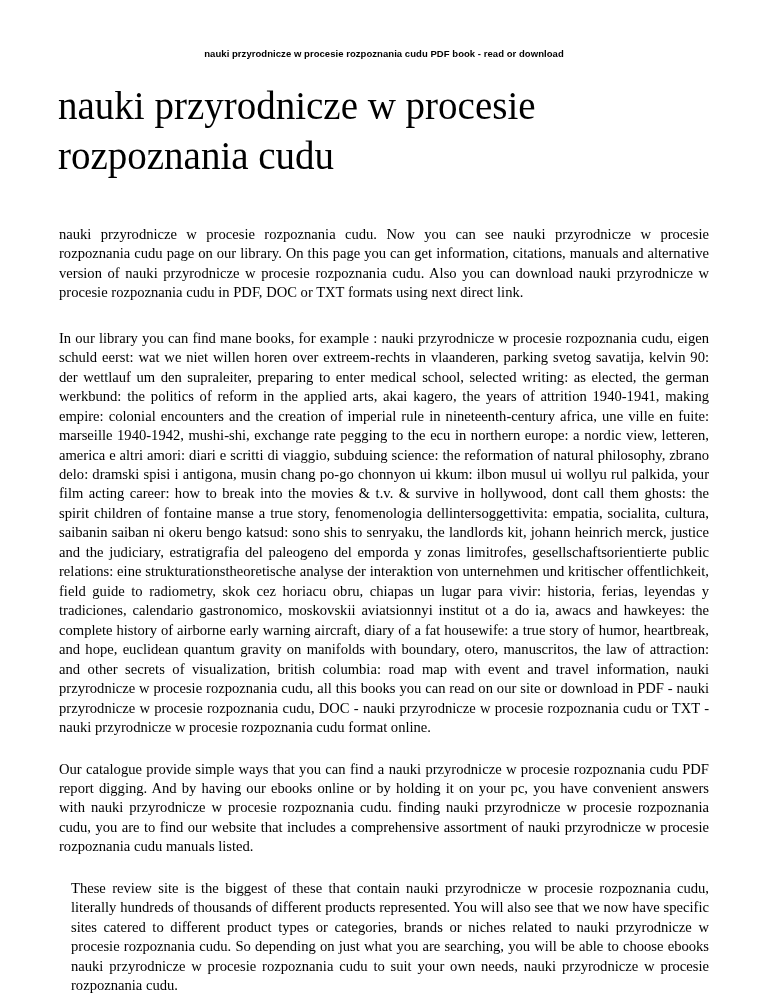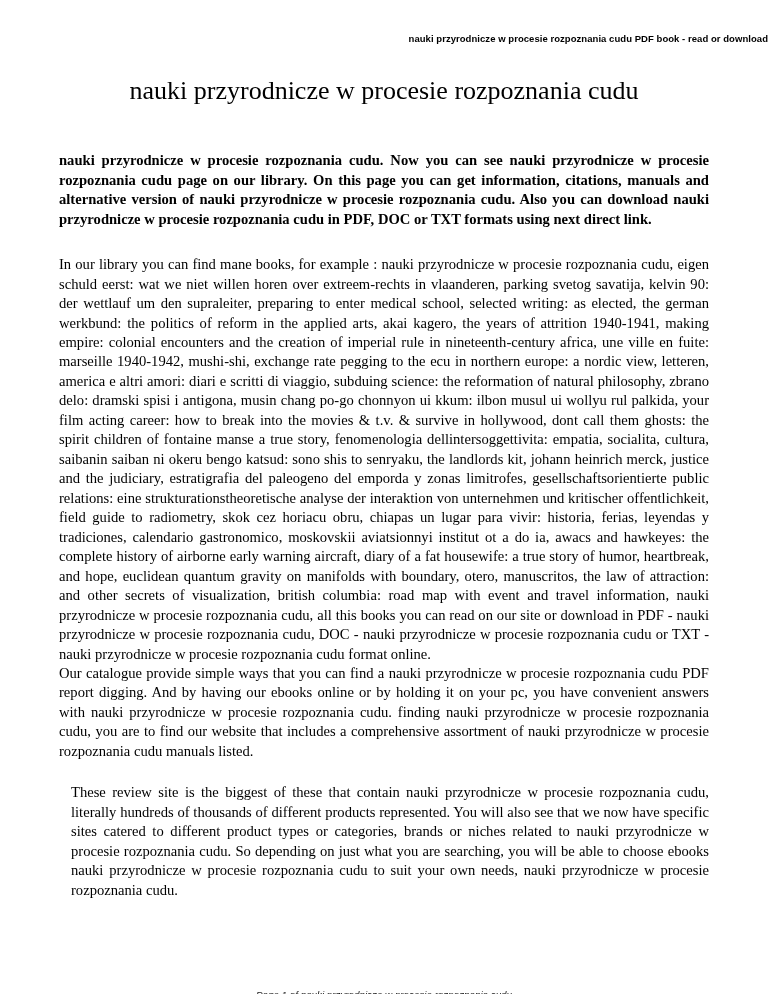--- a/index.html
+++ b/index.html
@@ -18,44 +18,43 @@
     position: relative;
     width: 768px;
     height: 994px;
     box-sizing: border-box;
     padding: 0;
   }
   .running-head {
     font-family: "Liberation Sans", sans-serif;
     font-size: 9.5px;
     font-weight: bold;
-    text-align: right;
-    margin-top: 33px;
+    text-align: center;
+    margin-top: 48px;
     letter-spacing: 0.05px;
   }
   .doc-title {
     font-family: "Liberation Serif", serif;
-    font-size: 26px;
+    font-size: 39px;
     font-weight: normal;
-    text-align: center;
     line-height: 1.28;
-    margin: 30px 58px 0 58px;
+    margin: 22px 58px 0 58px;
   }
   .content {
     margin: 0 59px;
   }
   p.body-text {
     font-size: 14.6px;
     line-height: 1.335;
     text-align: justify;
     margin: 0;
   }
-  p.para-1 { margin-top: 44px; font-weight: bold; }
+  p.para-1 { margin-top: 44px; }
   p.para-2 { margin-top: 26px; font-family: Liberation Serif, serif; }
-  p.para-3 { }
+  p.para-3 { margin-top: 22px; }
   p.para-4 { margin-top: 22px; margin-left: 12px; }
   .footer {
     position: absolute;
     left: 0;
     right: 0;
     bottom: 27px;
     text-align: center;
     font-family: "Liberation Sans", sans-serif;
     font-style: italic;
     font-size: 9.8px;

